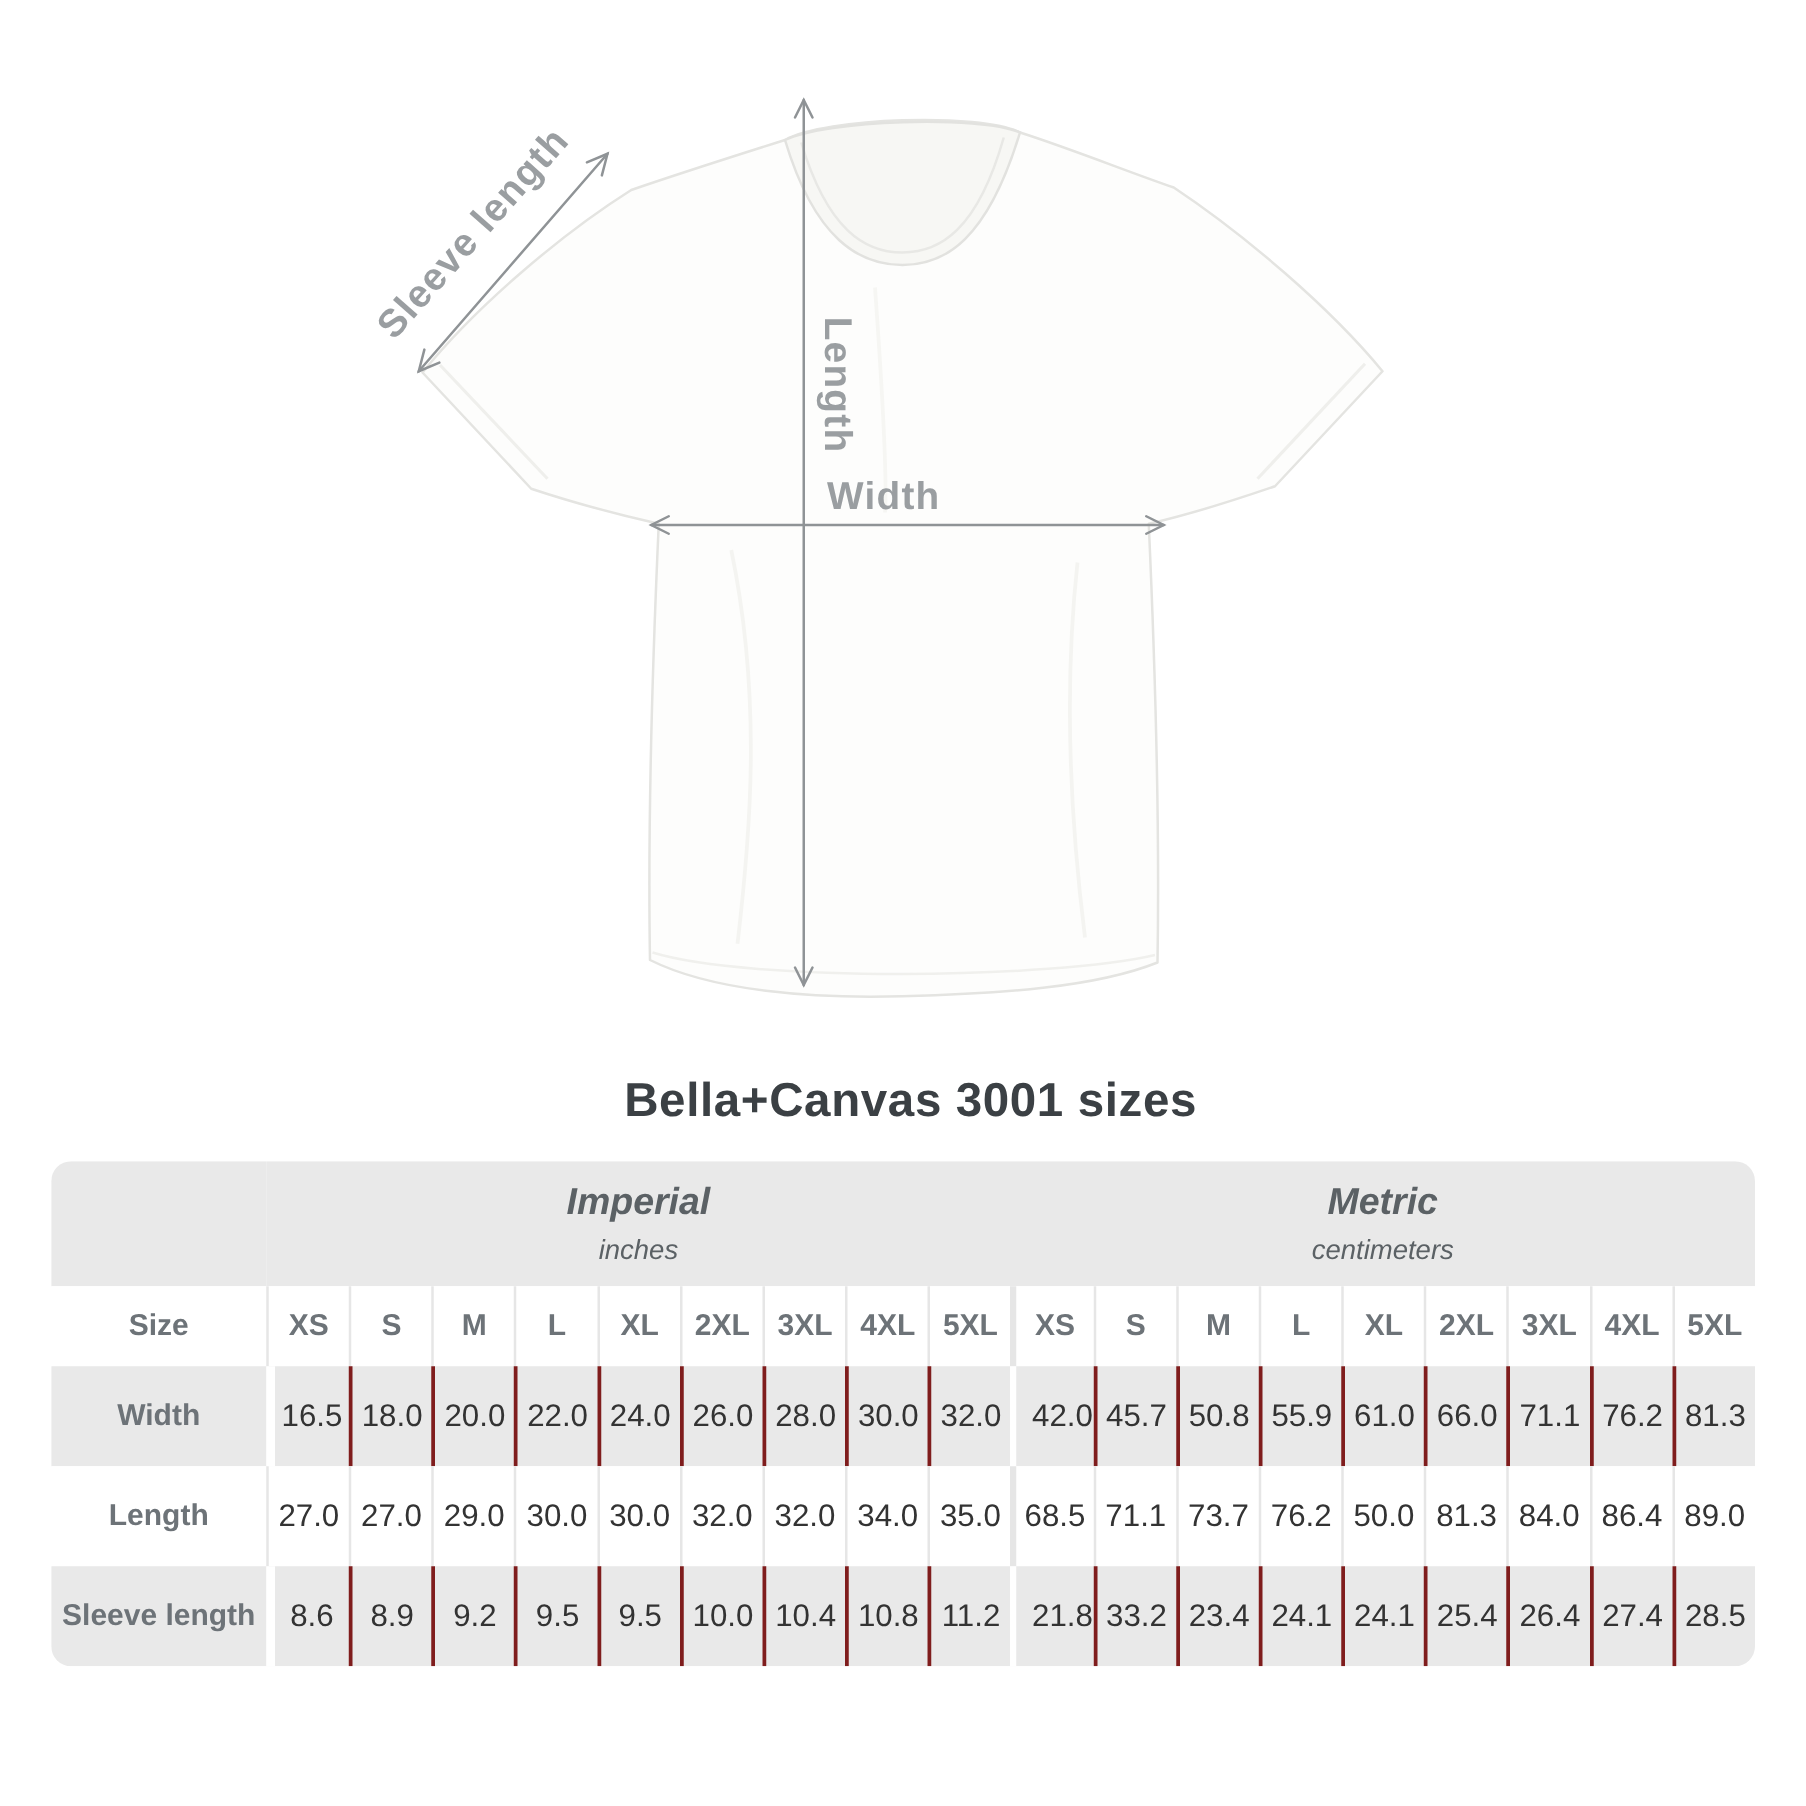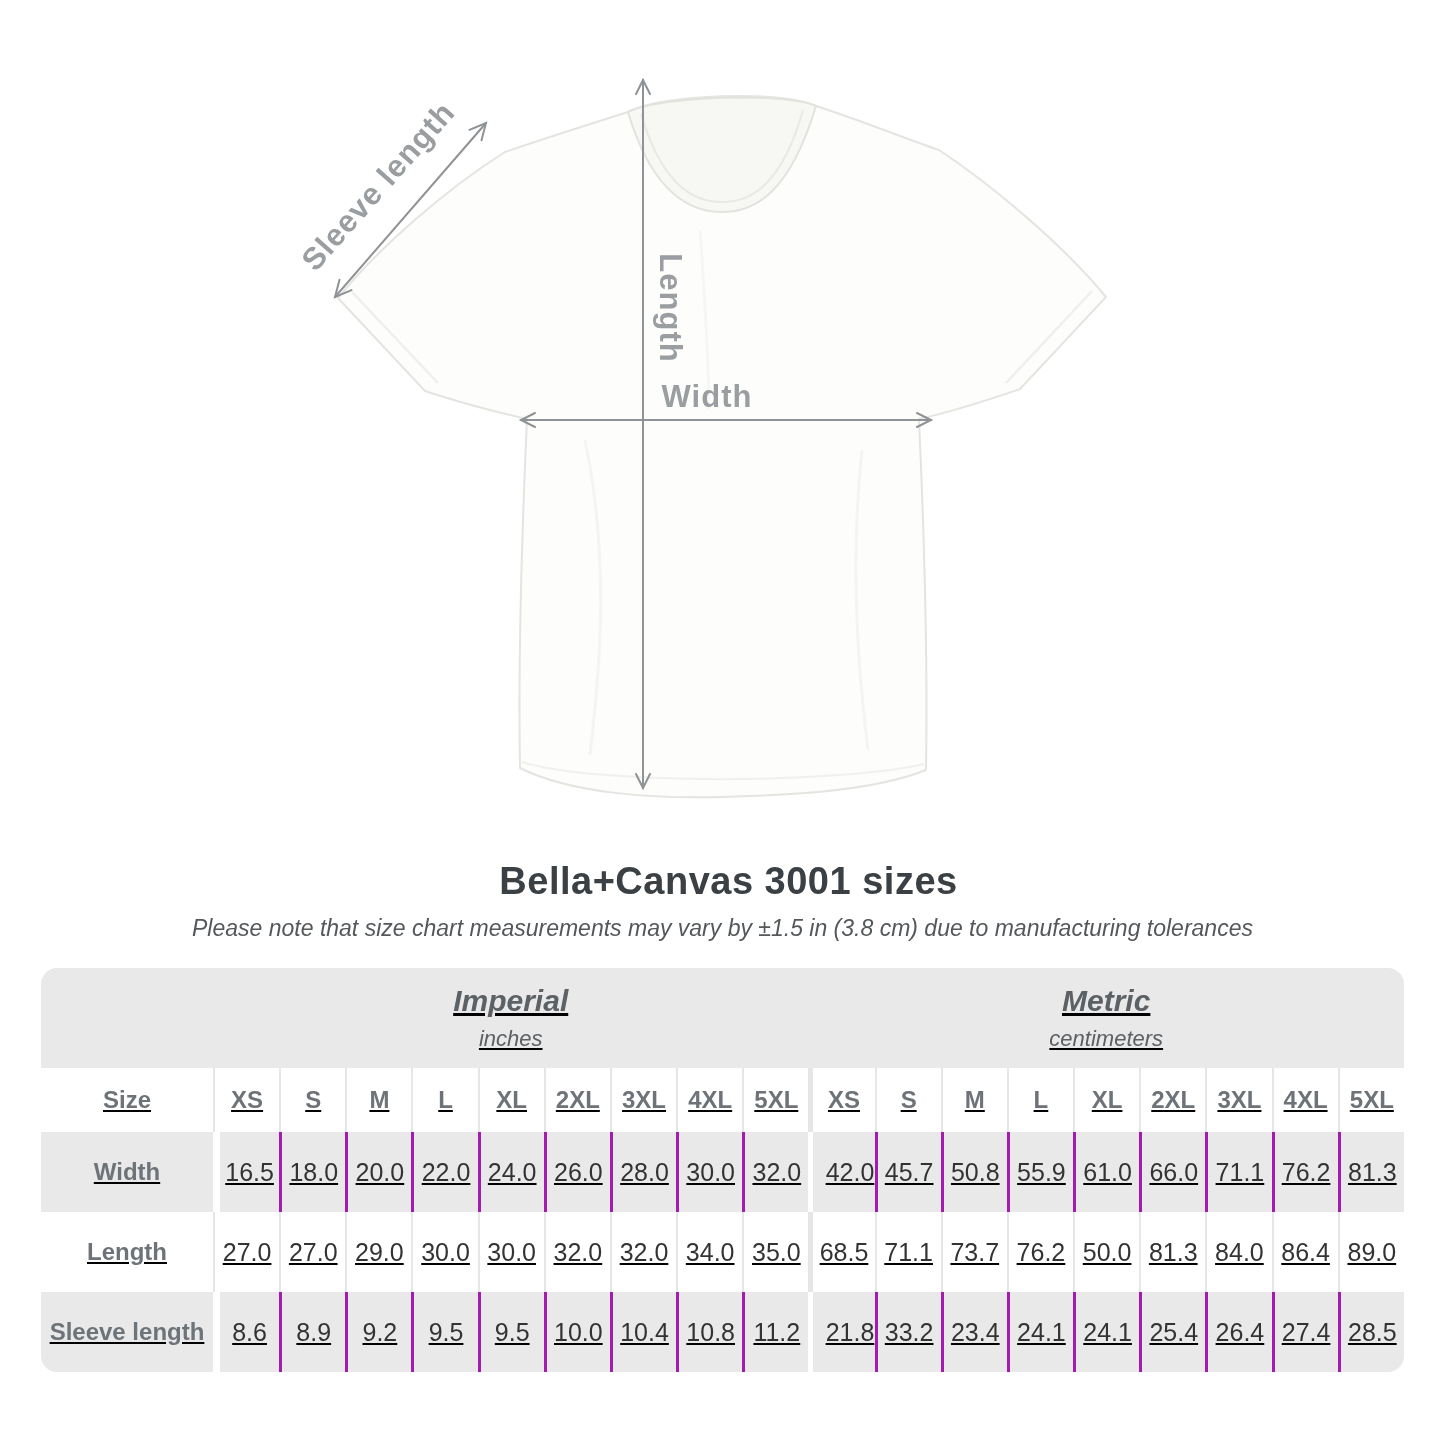--- a/index.html
+++ b/index.html
@@ -49,21 +49,20 @@
     margin: 26px 41px 0 41px;
     width: 1363px;
     border-radius: 16px;
     overflow: hidden;
   }
   table.size-table {
     width: 100%;
     border-collapse: separate;
     border-spacing: 0;
     table-layout: fixed;
-    text-decoration: underline;
   }
   col.col-label { width: 172px; }
 
   
   tr.band-row th {
     background: #e9e9e9;
     height: 100px;
     vertical-align: middle;
     text-align: center;
     padding: 0;
@@ -116,21 +115,21 @@
     font-size: 24px;
     font-weight: bold;
     color: #6d7378;
   }
   tbody td {
     font-size: 25px;
     font-weight: normal;
     color: #333333;
   }
   tr.row-gray th, tr.row-gray td { background: #e9e9e9; }
-  tr.row-gray td { border-left: 3px solid #a21caf; }
+  tr.row-gray td { border-left: 3px solid #7f1d1d; }
   tr.row-gray td.first-data { border-left: 7px solid #ffffff; }
   tr.row-gray td.metric-start { border-left: 5px solid #ffffff; padding-left: 12px; }
   tr.row-white th, tr.row-white td { background: #ffffff; }
   tr.row-white td { border-left: 2px solid #e6e6e6; }
   tr.row-white td.metric-start { border-left: 5px solid #e6e6e6; }
 </style>
 </head>
 <body>
 
 <div class="page">
@@ -186,21 +185,20 @@
       <g stroke="#8f9396" stroke-width="2" fill="none" stroke-linecap="round">
         <line x1="521" y1="420" x2="931" y2="420"></line>
         <polyline points="535,413 521,420 535,427"></polyline>
         <polyline points="917,413 931,420 917,427"></polyline>
       </g>
       <text class="dim-label" x="707" y="407" text-anchor="middle">Width</text>
     </svg>
   </div>
 
   <div class="title">Bella+Canvas 3001 sizes</div>
-  <div class="note">Please note that size chart measurements may vary by ±1.5 in (3.8 cm) due to manufacturing tolerances</div>
 
   <div class="table-wrap">
     <table class="size-table">
       <colgroup>
         <col class="col-label">
         <col>
           <col>
           <col>
           <col>
           <col>

